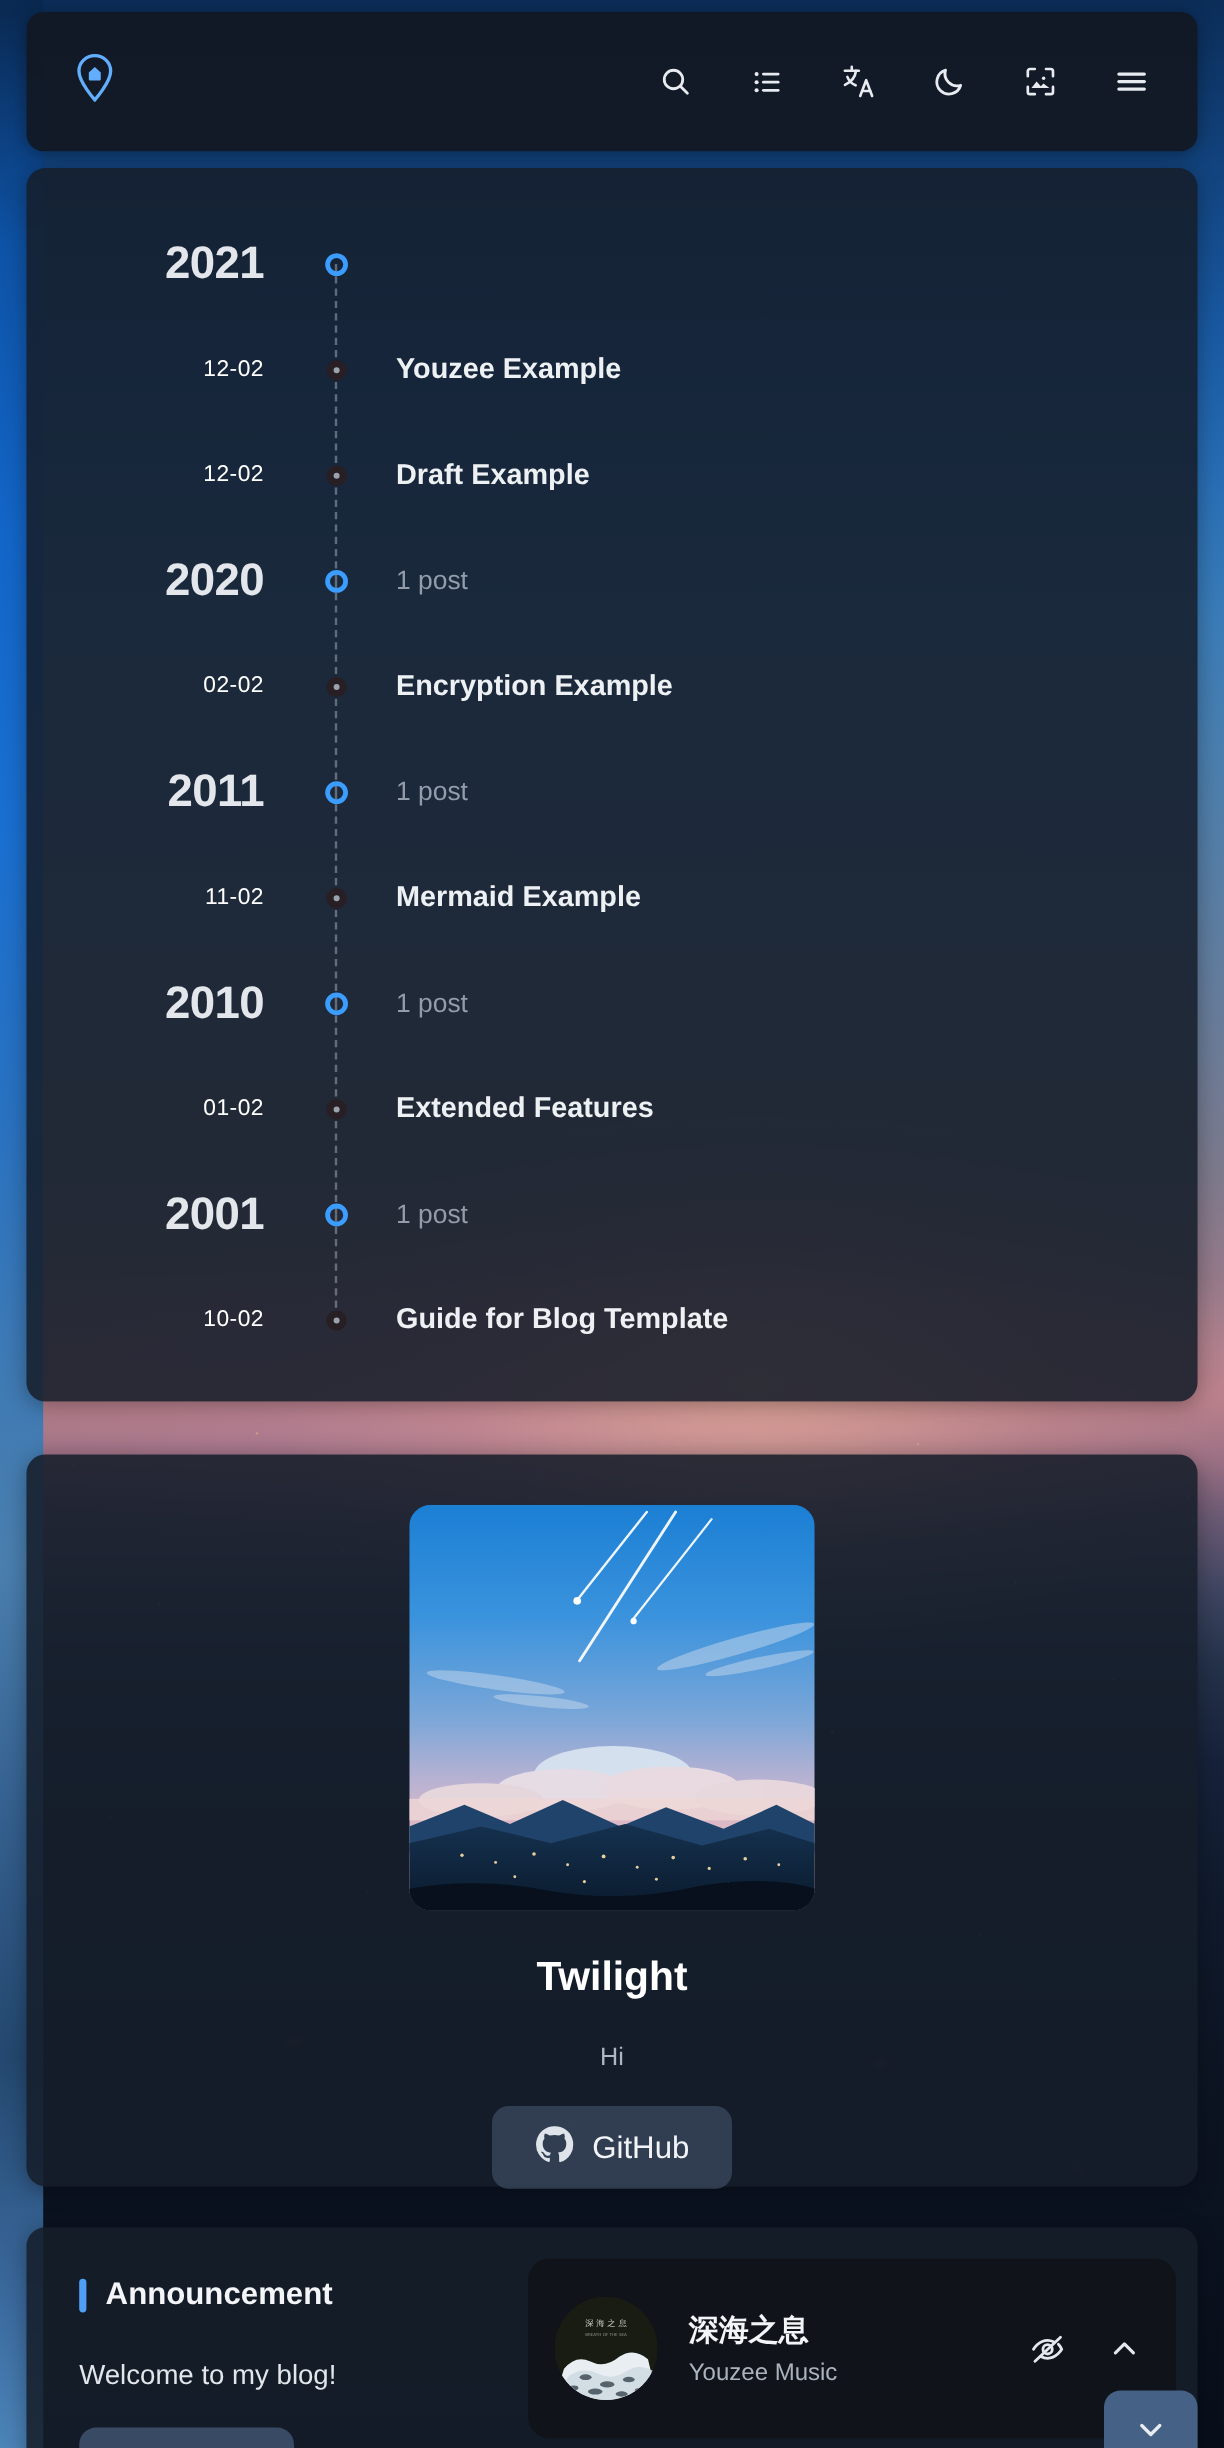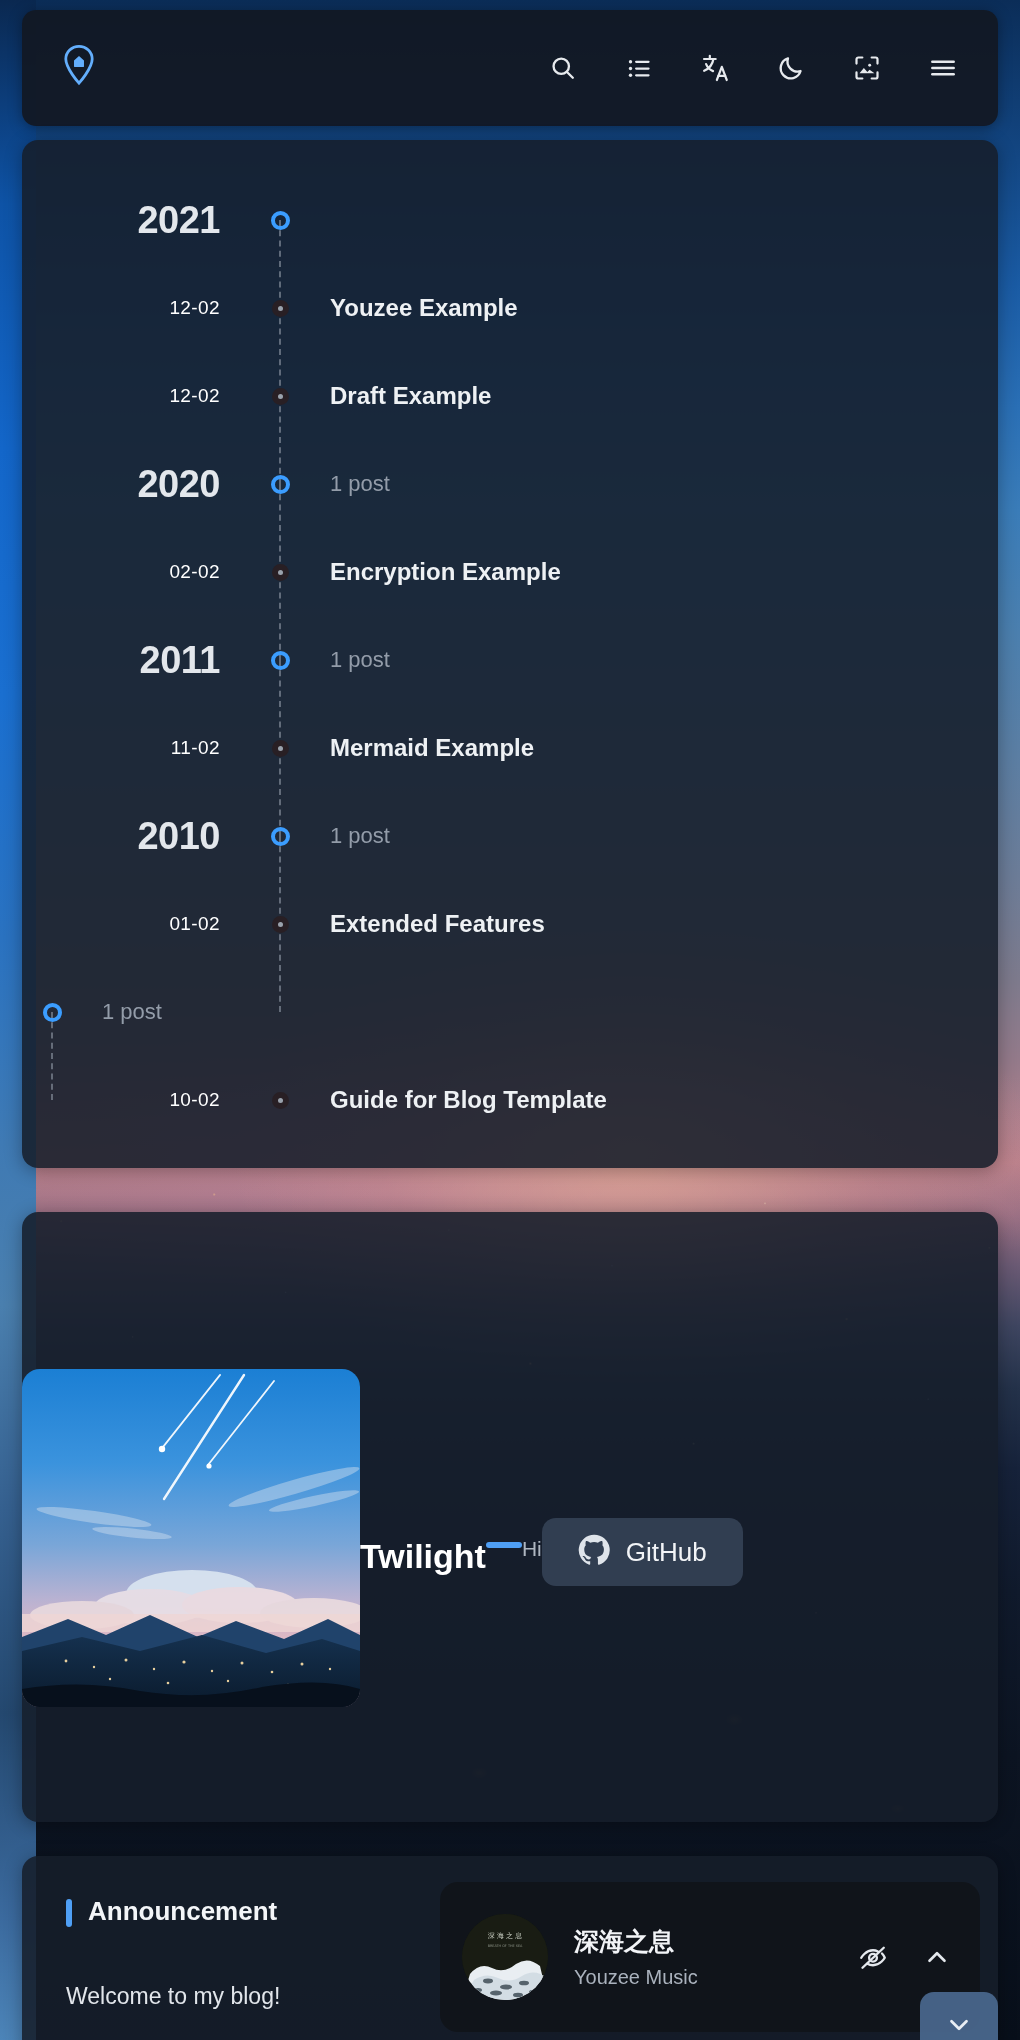--- a/index.html
+++ b/index.html
@@ -203,20 +203,21 @@
     color: #eef1f4;
     cursor: pointer;
   }
 
   
   .profile-card {
     position: absolute;
     left: 22px; top: 1212px;
     width: 976px; height: 610px;
     display: flex;
+    flex-direction: column;
     align-items: center;
     padding-top: 42px;
   }
   .avatar {
     width: 338px; height: 338px;
     border-radius: 18px;
     overflow: hidden;
     position: relative;
     flex: none;
   }
@@ -269,21 +270,21 @@
     border-radius: 3px;
     background: #4f9ff5;
     flex: none;
   }
   .announce-title {
     font-size: 26px;
     font-weight: bold;
     color: #f3f5f8;
   }
   .announce-text {
-    margin-top: 56px;
+    margin-top: 39px;
     font-size: 23px;
     color: #e2e6eb;
   }
   .learn-more-btn {
     position: absolute;
     left: 44px; top: 1990px - 1856px;
     margin-top: 30px;
     background: rgba(64, 82, 110, 0.85);
     border-radius: 14px;
     padding: 16px 30px;
@@ -529,20 +530,23 @@
           </div>
           <div class="tl-marker">
             <span class="conn"></span>
             <span class="dot-post"></span>
           </div>
           <div class="tl-right">
             <div class="tl-title">Extended Features</div>
           </div>
         </div>
         <div class="tl-row">
+          <div class="tl-left">
+            <div class="tl-year">2001</div>
+          </div>
           <div class="tl-marker">
             <span class="conn"></span>
             <span class="dot-year"></span>
           </div>
           <div class="tl-right">
             <div class="tl-count">1 post</div>
           </div>
         </div>
         <div class="tl-row no-conn">
           <div class="tl-left">

